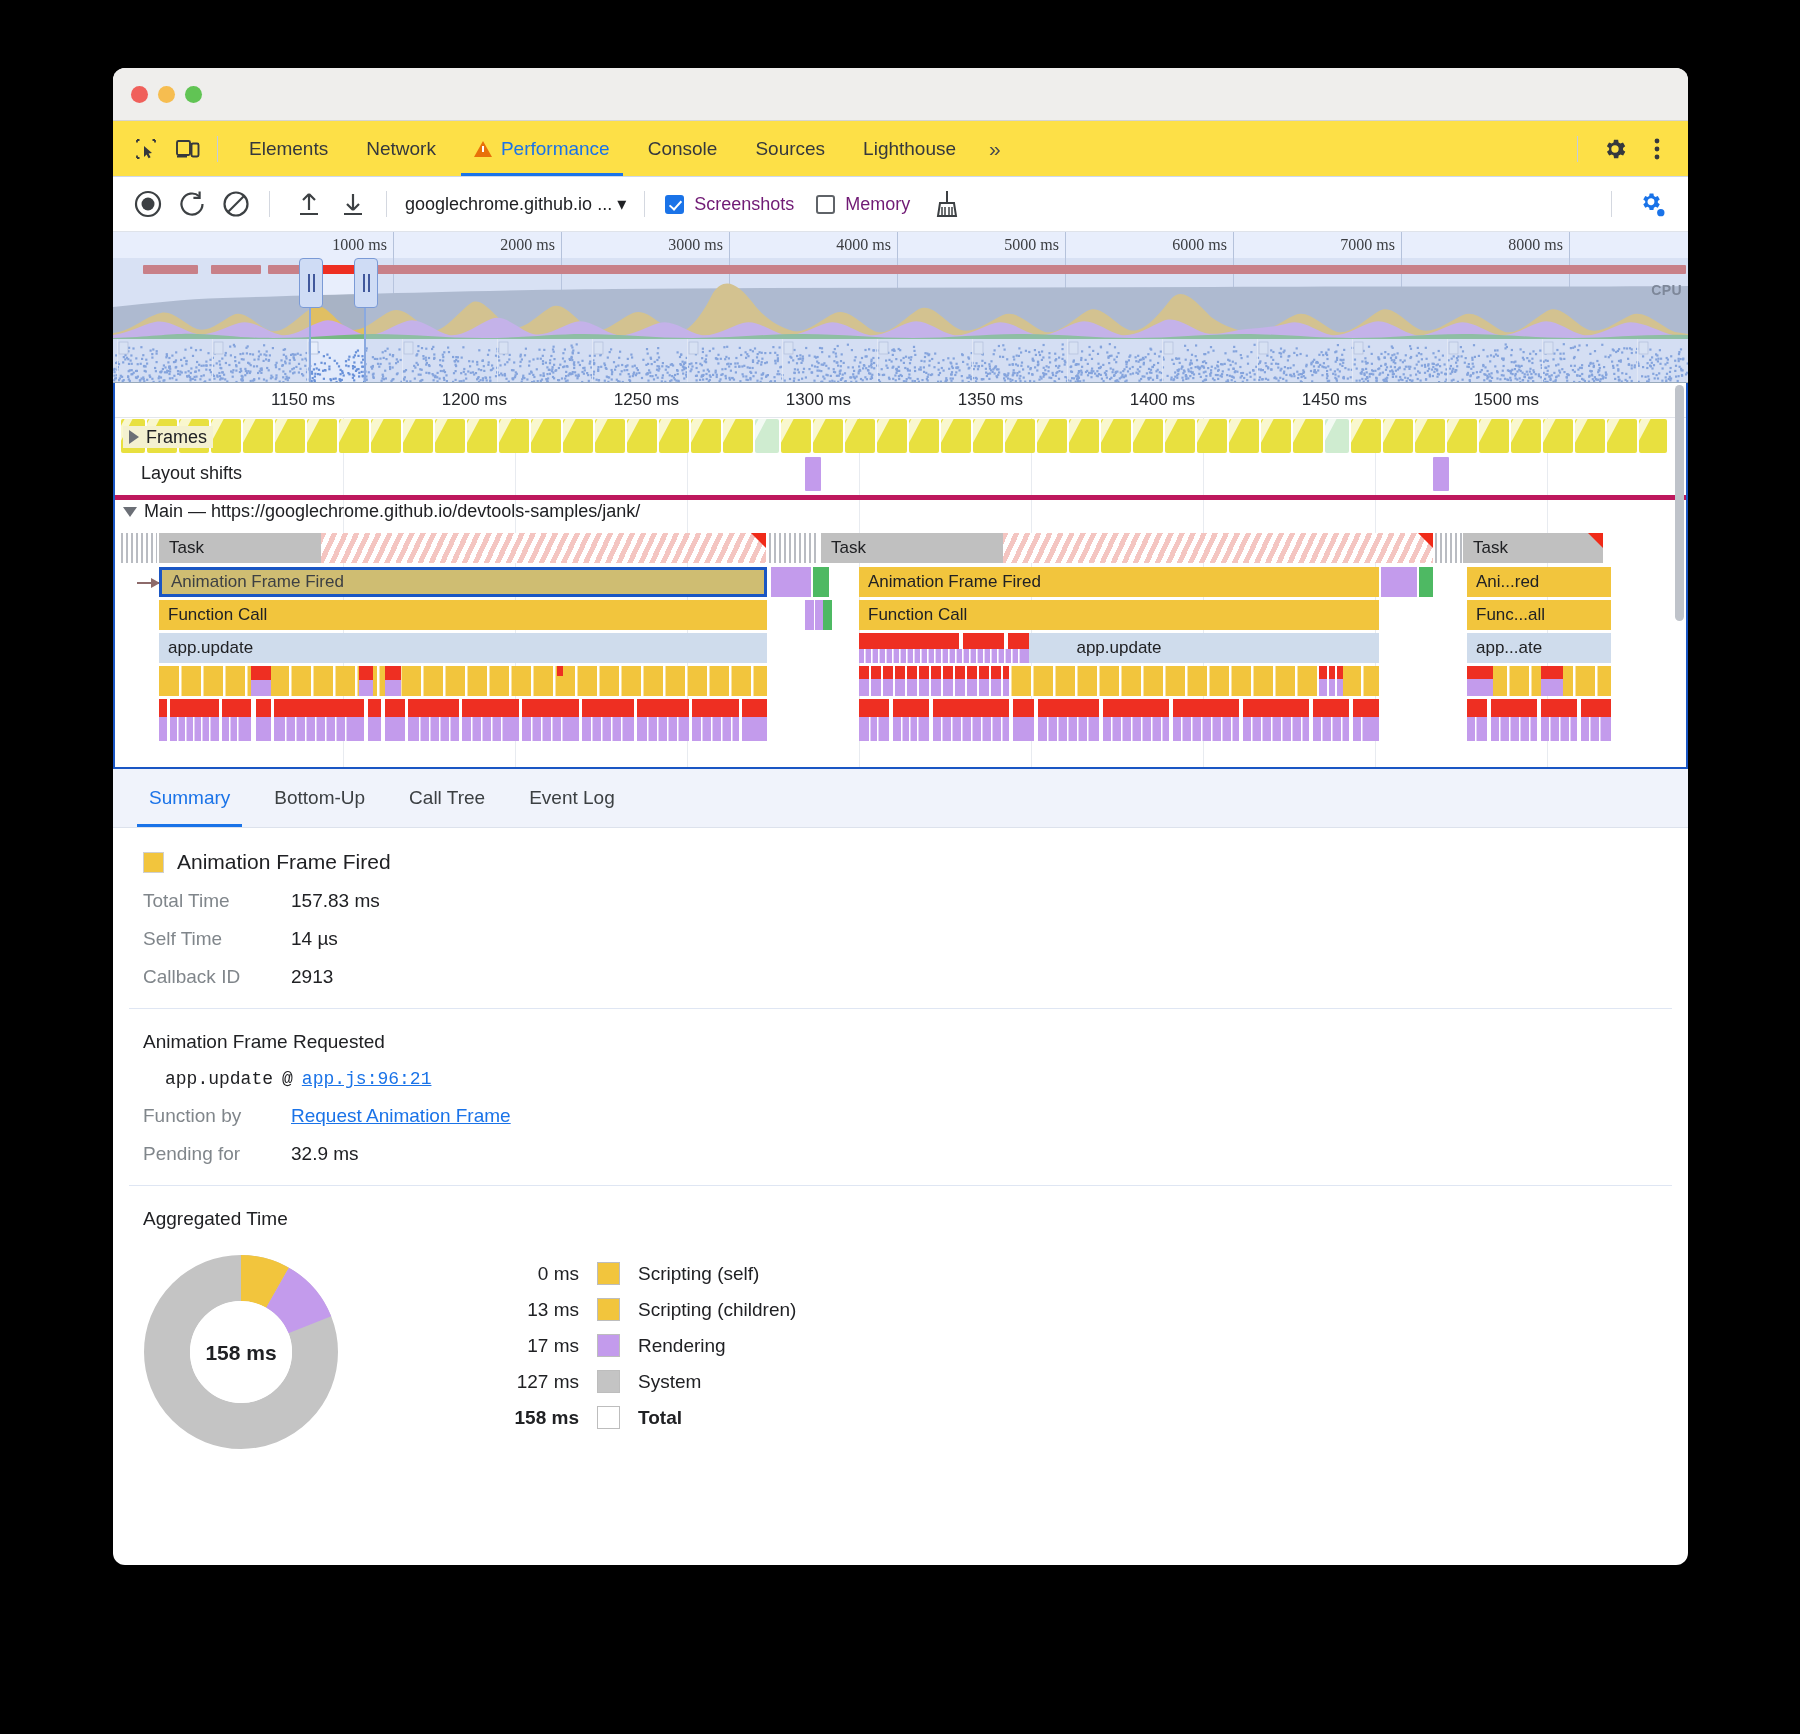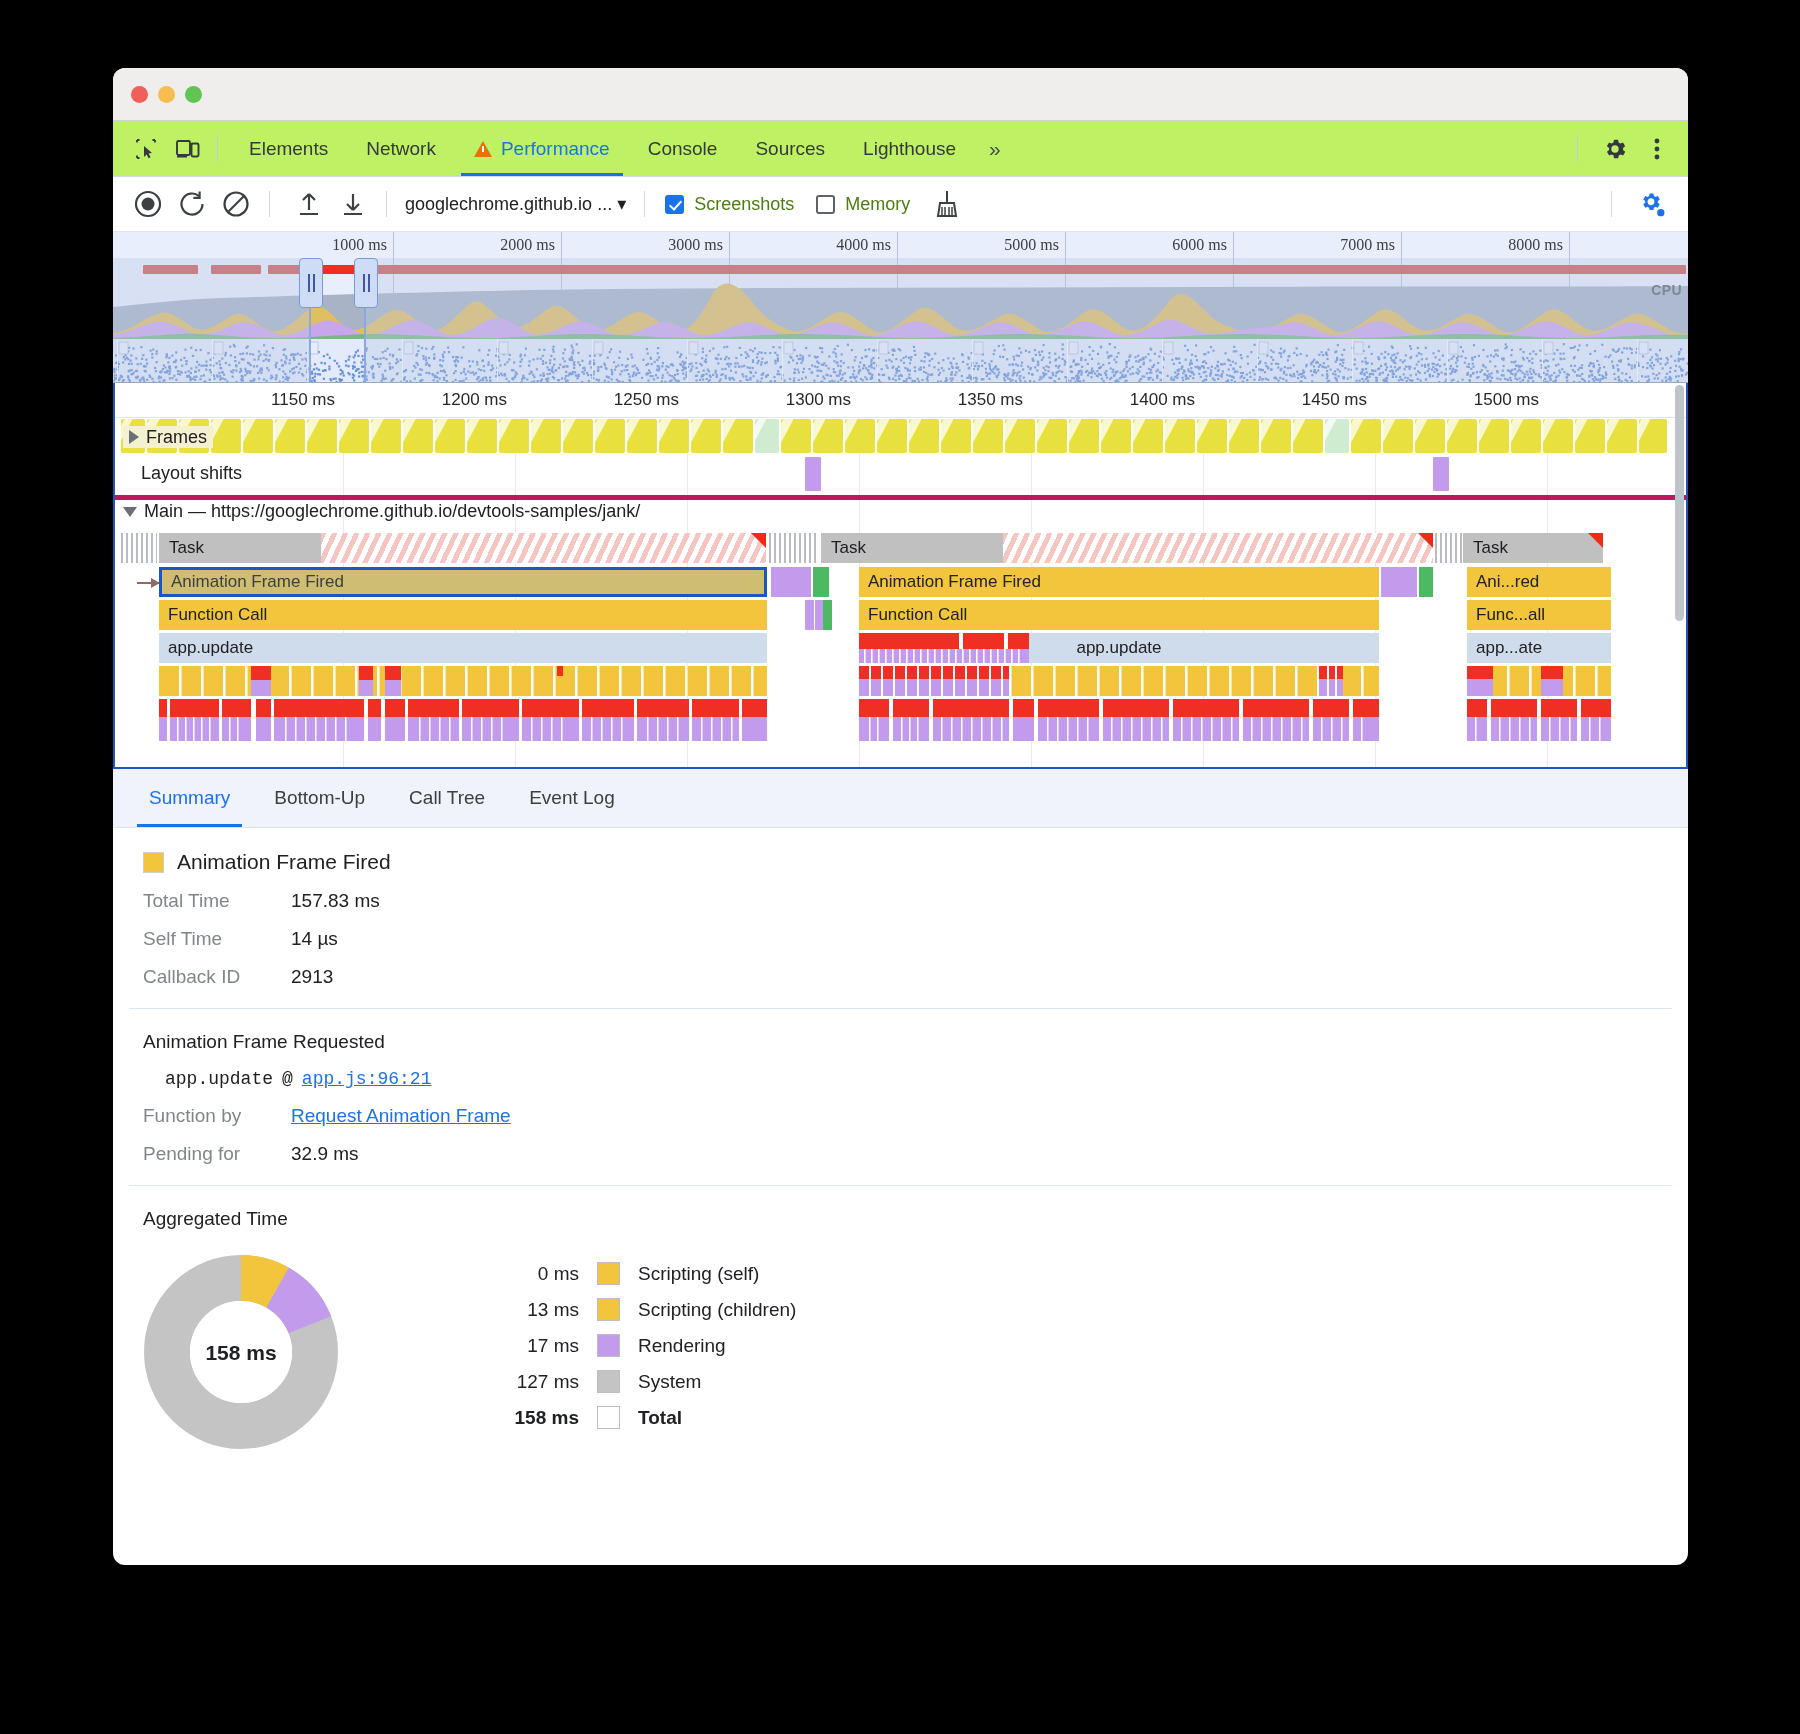--- a/index.html
+++ b/index.html
@@ -7,39 +7,39 @@
   .window{position:absolute;left:113px;top:68px;width:1575px;height:1497px;background:#fff;border-radius:12px;overflow:hidden;box-shadow:0 6px 26px rgba(0,0,0,.35);}
 
   
   .titlebar{height:52px;background:#efeeec;border-bottom:1px solid #d6d4d1;display:flex;align-items:center;position:relative;}
   .traffic{display:flex;gap:10px;margin-left:18px;}
   .dot{width:17px;height:17px;border-radius:50%;}
   .dot.red{background:#f0605b;} .dot.yel{background:#f6bd50;} .dot.grn{background:#61c454;}
   .wtitle{position:absolute;left:0;right:0;text-align:center;font-size:19px;font-weight:bold;color:#302f2e;letter-spacing:.1px;}
 
   
-  .tabstrip{height:55px;background:#bef264;display:flex;align-items:center;position:relative;border-bottom:1px solid #cfd9ec;}
+  .tabstrip{height:55px;background:#fde047;display:flex;align-items:center;position:relative;border-bottom:1px solid #cfd9ec;}
   .iconbtn{width:34px;height:30px;display:flex;align-items:center;justify-content:center;margin-left:8px;}
   .iconbtn:first-child{margin-left:16px;}
   .vsep{width:1px;height:26px;background:#c3ccdd;margin:0 12px;}
   .tab{font-size:19px;color:#35383d;padding:0 19px;height:55px;display:flex;align-items:center;gap:9px;position:relative;}
   .tab.active{color:#1a73e8;}
   .tab.active:after{content:"";position:absolute;left:6px;right:6px;bottom:0;height:3px;background:#1a73e8;}
   .warn-tri{width:0;height:0;border-left:9px solid transparent;border-right:9px solid transparent;border-bottom:16px solid #e8710a;position:relative;}
   .warn-tri:after{content:"";position:absolute;left:-1px;top:5px;width:2px;height:6px;background:#fff;}
   .chev{font-size:21px;color:#45494f;padding:0 14px;}
   .tsright{margin-left:auto;display:flex;align-items:center;padding-right:14px;}
 
   
   .rectoolbar{height:54px;background:#fff;display:flex;align-items:center;border-bottom:1px solid #dfe3ea;position:relative;}
   .rb{width:38px;height:38px;margin-left:6px;display:flex;align-items:center;justify-content:center;}
   .rb:first-child{margin-left:16px;}
   .rsep{width:1px;height:26px;background:#d4d8e0;margin:0 14px;}
   .selbox{font-size:18px;color:#202124;display:flex;align-items:center;gap:5px;padding:0 4px;}
-  .cbrow{display:flex;align-items:center;gap:10px;font-size:18px;color:#4d7c0f;margin-left:6px;}
+  .cbrow{display:flex;align-items:center;gap:10px;font-size:18px;color:#701a75;margin-left:6px;}
   .cb{width:19px;height:19px;border:2px solid #5f6368;border-radius:3px;box-sizing:border-box;background:#fff;}
   .cb.on{background:#1a73e8;border-color:#1a73e8;position:relative;}
   .cb.on:after{content:"";position:absolute;left:5px;top:1px;width:5px;height:10px;border:solid #fff;border-width:0 2.4px 2.4px 0;transform:rotate(42deg);}
   .rtright{margin-left:auto;display:flex;align-items:center;padding-right:18px;}
 
   
   .overview{height:150px;background:#e8eefc;position:relative;overflow:hidden;border-bottom:1px solid #9ab;}
   .ovruler{height:30px;position:relative;font-family:Liberation Serif, serif;}
   .ovtick{position:absolute;top:4px;font-size:16px;color:#3b3d41;transform:translateX(-100%);padding-right:6px;}
   .ovgrid{position:absolute;top:0;bottom:0;width:1px;background:rgba(120,140,180,.45);}

